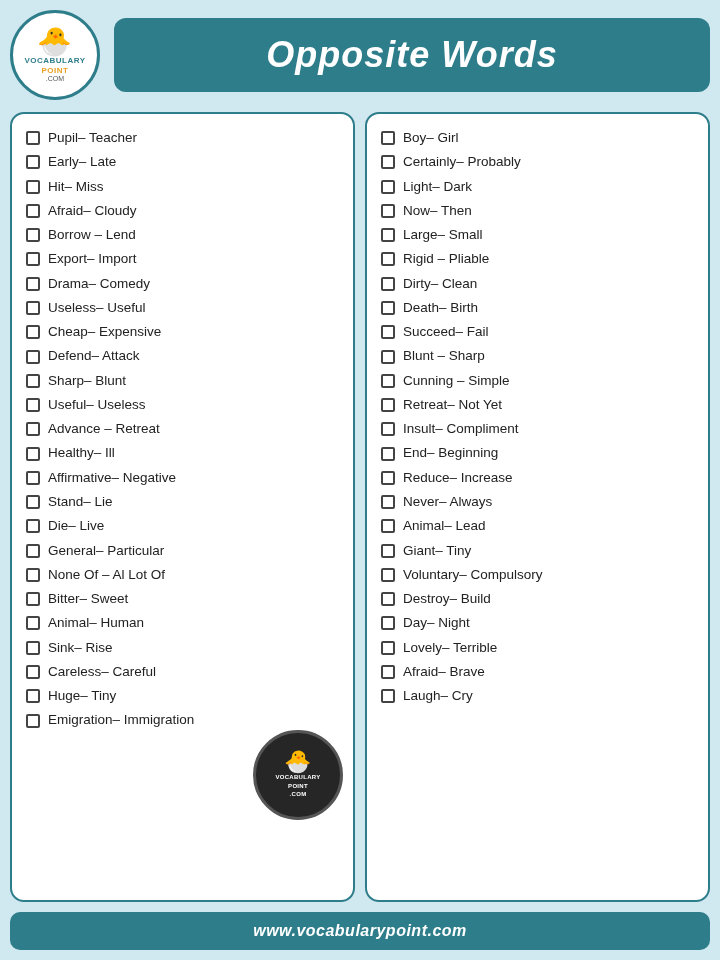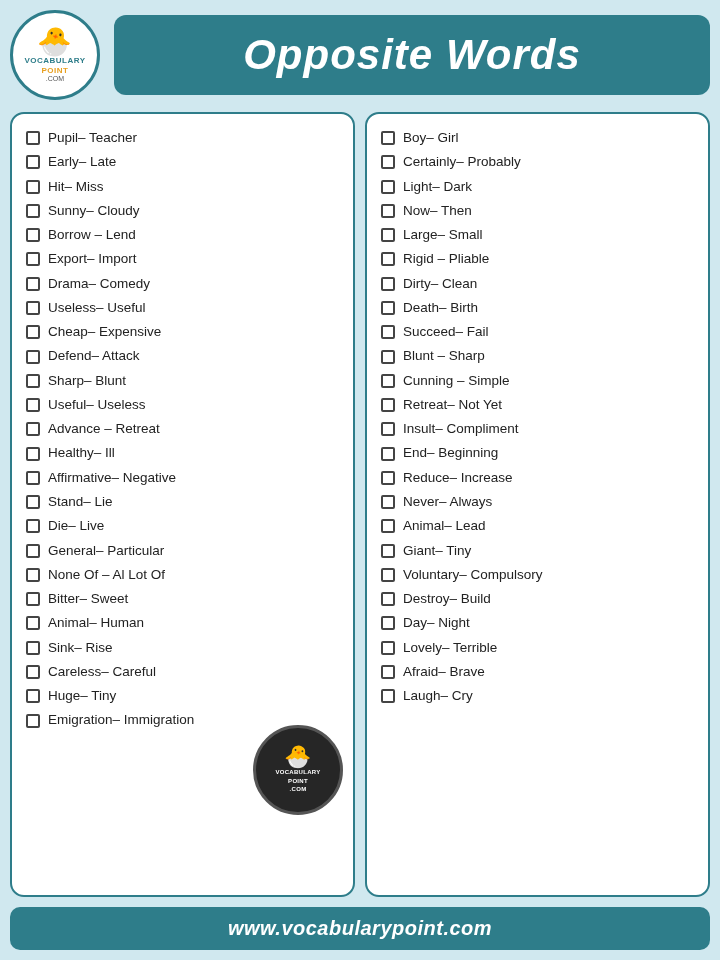--- a/index.html
+++ b/index.html
@@ -76,21 +76,21 @@
       background: #2e7d8a;
       border-radius: 12px;
       padding: 16px 20px;
       display: flex;
       align-items: center;
       justify-content: center;
     }
 
     .title-box h1 {
       color: white;
-      font-size: 42px;
+      font-size: 36px;
       font-weight: bold;
       font-style: italic;
       letter-spacing: 1px;
     }
 
     
     .content-area {
       display: flex;
       gap: 10px;
       width: 100%;
@@ -167,21 +167,21 @@
       width: 100%;
       background: #2e7d8a;
       border-radius: 10px;
       padding: 10px;
       text-align: center;
       margin-top: 10px;
     }
 
     .footer span {
       color: white;
-      font-size: 20px;
+      font-size: 16px;
       font-weight: bold;
       font-style: italic;
       letter-spacing: 0.5px;
     }
   </style>
 </head>
 <body>
 
 <div class="page-wrapper">
 
@@ -208,21 +208,21 @@
           <li>
             <span class="checkbox-icon"></span>
             <span>Early– Late</span>
           </li>
           <li>
             <span class="checkbox-icon"></span>
             <span>Hit– Miss</span>
           </li>
           <li>
             <span class="checkbox-icon"></span>
-            <span>Sunny– Cloudy</span>
+            <span>Afraid– Cloudy</span>
           </li>
           <li>
             <span class="checkbox-icon"></span>
             <span>Borrow – Lend</span>
           </li>
           <li>
             <span class="checkbox-icon"></span>
             <span>Export– Import</span>
           </li>
           <li>

